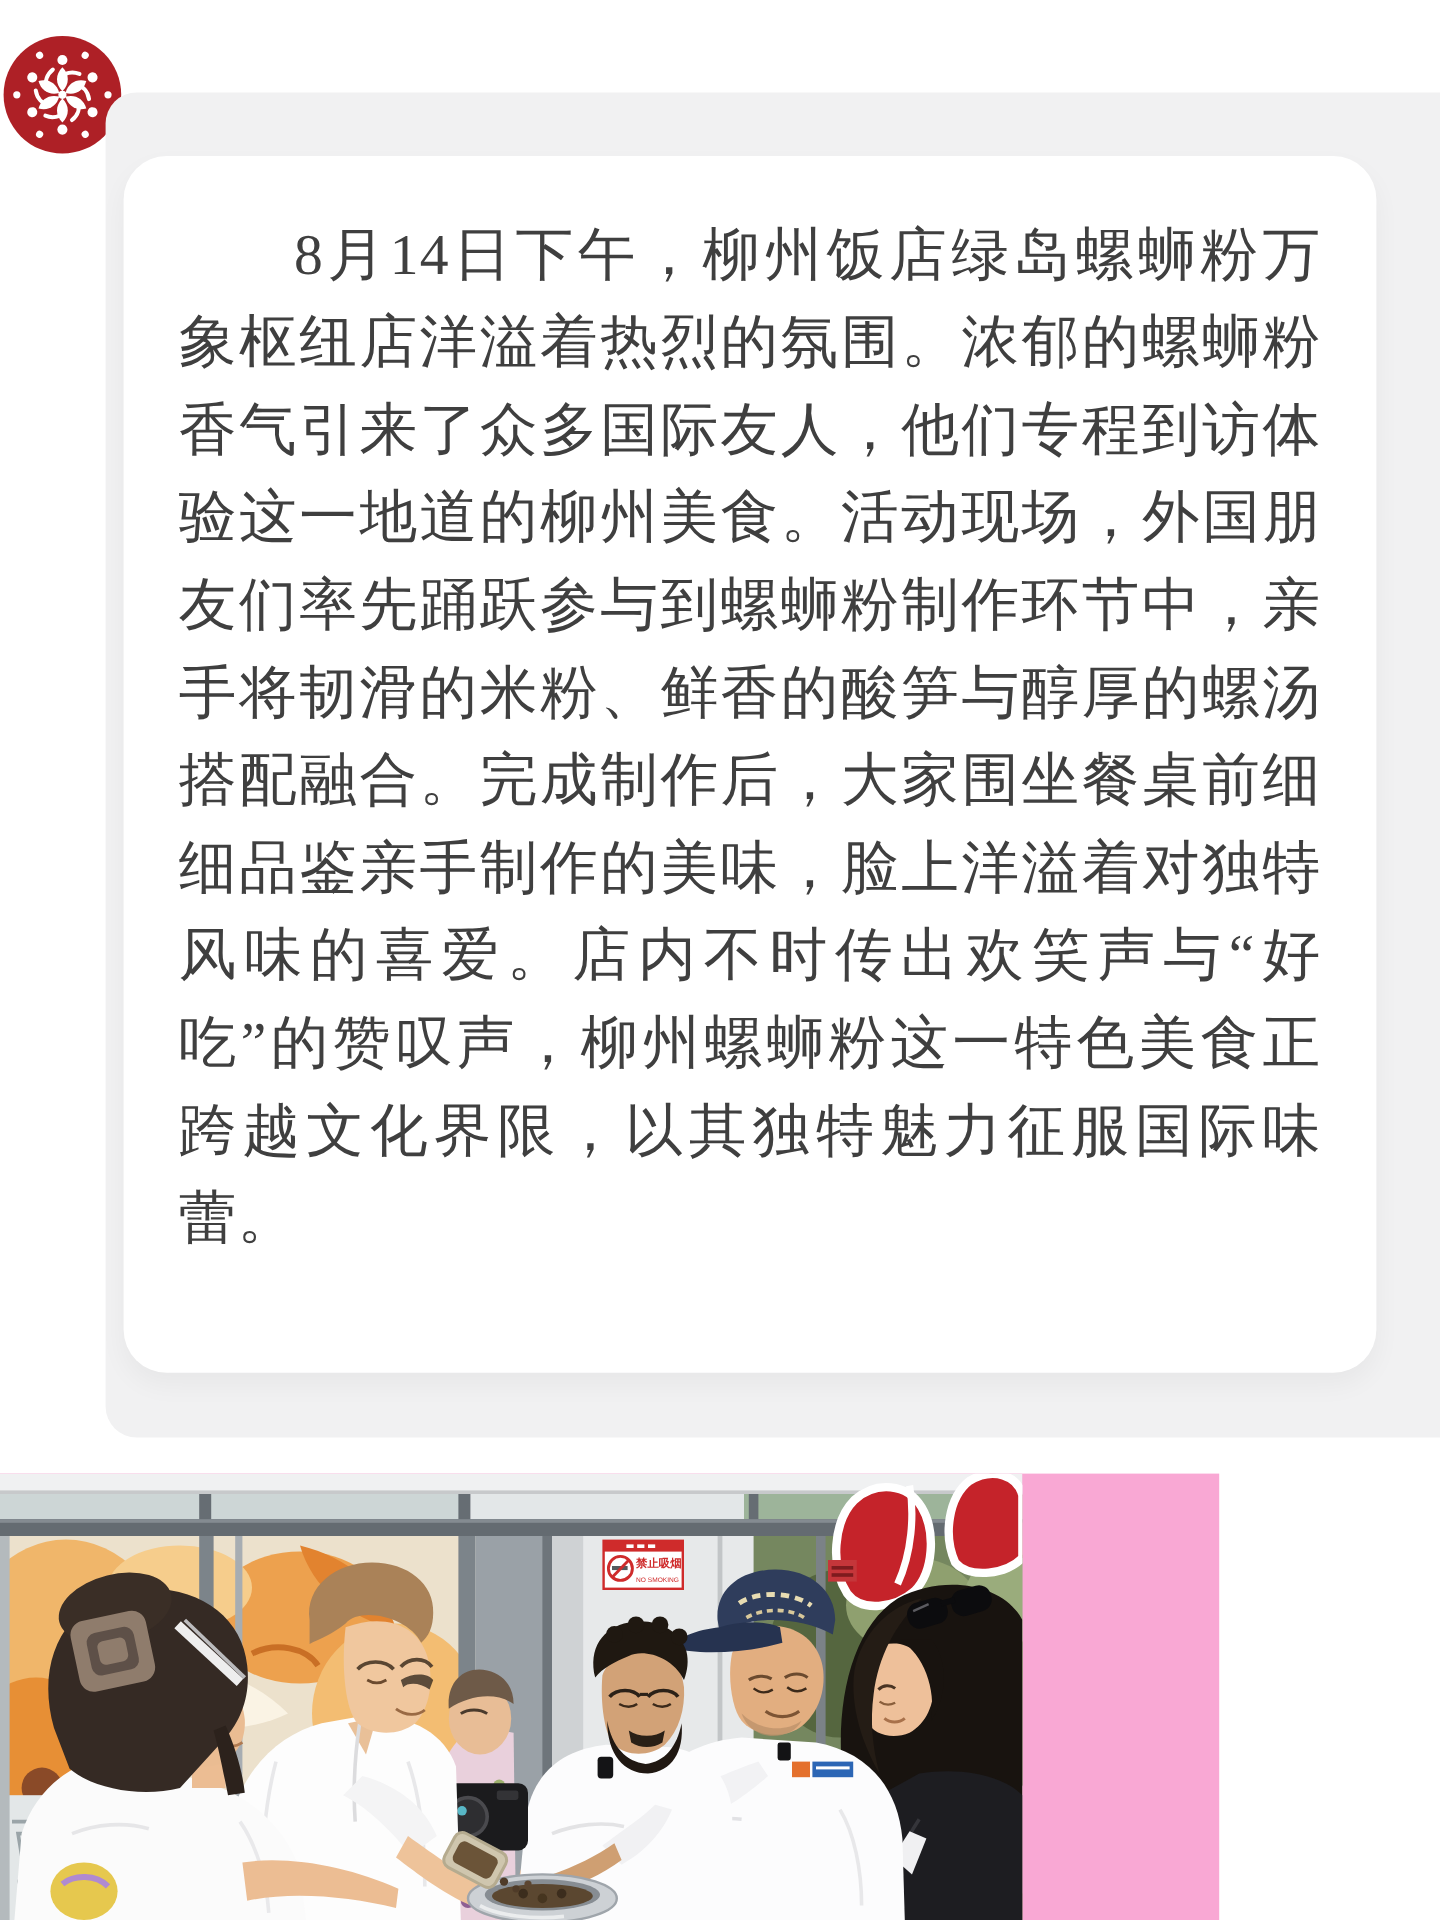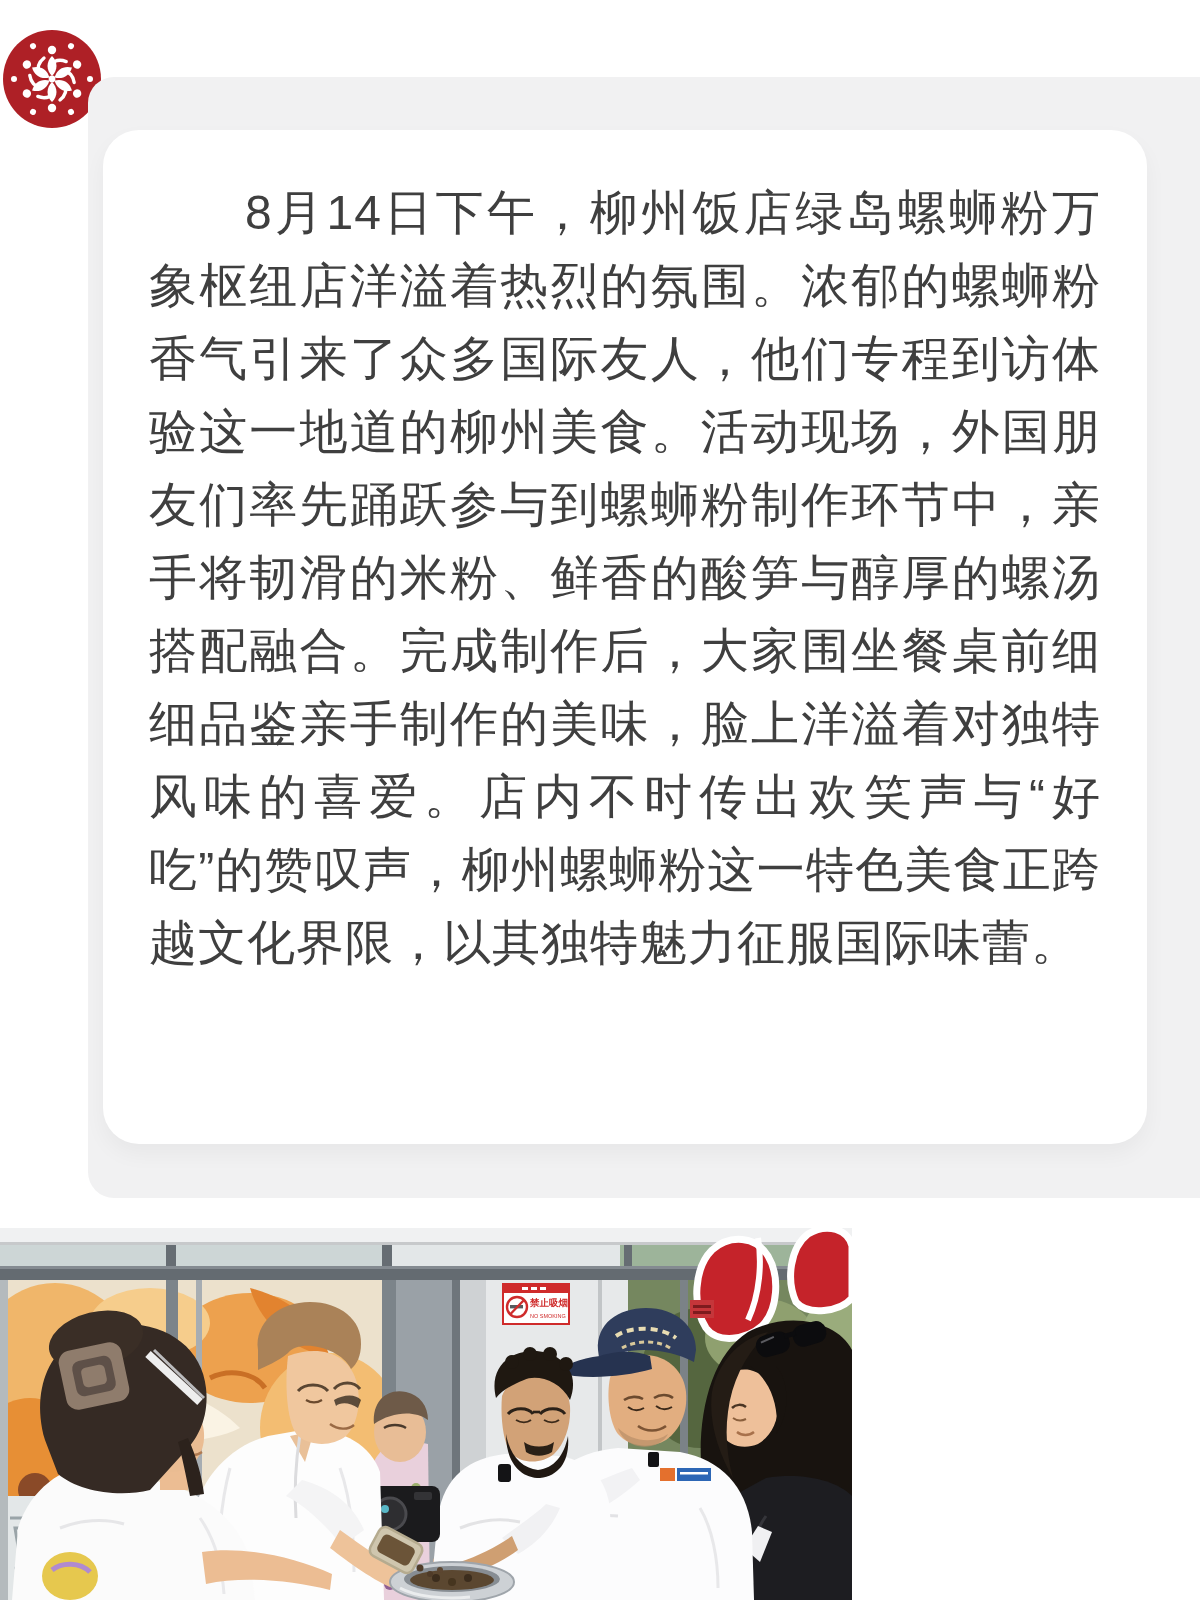--- a/index.html
+++ b/index.html
@@ -12,29 +12,30 @@
   .panel{
     position:absolute;left:88px;top:77px;width:1112px;height:1121px;
     background:#f1f1f2;border-radius:26px 0 0 26px;
   }
   .card{
     position:absolute;left:15px;top:53px;width:1044px;height:1014px;
     background:#ffffff;border-radius:36px;
     box-shadow:0 10px 22px rgba(0,0,0,0.045);
     box-sizing:border-box;
     padding:46px 46px 0 46px;
+    font-family:Liberation Serif, serif;
   }
   .card p{
     margin:0;
     font-size:48px;line-height:73px;color:#3f3f3f;
     text-indent:2em;text-align:justify;
     letter-spacing:1px;
   }
   .photo{
-    position:absolute;left:0;top:1228px;width:852px;height:372px;overflow:hidden;
+    position:absolute;left:0;top:1228px;width:1016px;height:372px;overflow:hidden;
     background:#f9a8d4;
   }
   .photo svg{display:block;}
 </style>
 </head>
 <body>
 
 <div>
 
   <div class="logo">

